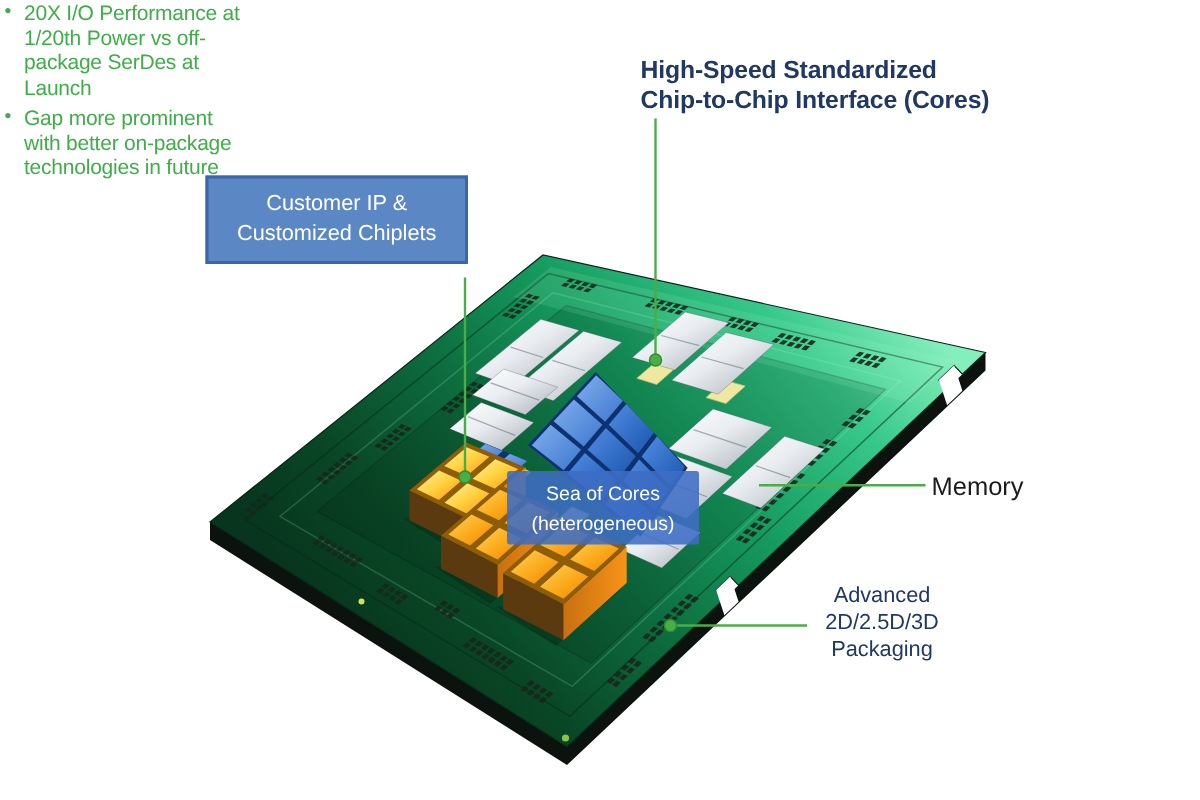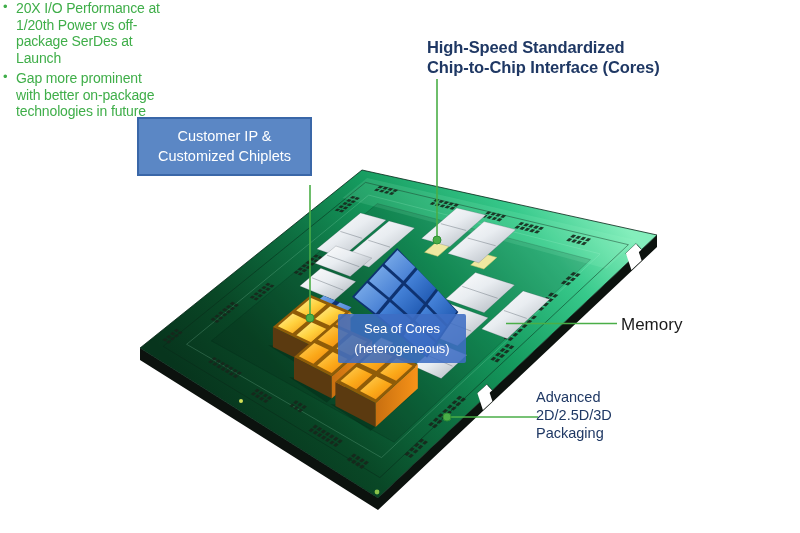--- a/index.html
+++ b/index.html
@@ -15,21 +15,21 @@
   .bullets li{position:relative;margin-bottom:4px;}
   .bullets li::before{content:"\2022";position:absolute;left:-13px;top:-1px;font-size:13px;}
   .customer-box{left:137px;top:117px;width:175px;height:59px;background:var(--box-bg,#5b87c5);
                 border:2px solid var(--box-border,#3a67a8);color:#fff;font-size:14.5px;
                 line-height:1.32;display:flex;align-items:center;justify-content:center;
                 text-align:center;}
   .sea-label{left:338px;top:266px;width:128px;height:49px;background:var(--sea-bg,rgba(62,109,196,0.88));
              color:#fff;font-size:13px;line-height:1.5;display:flex;align-items:center;
              justify-content:center;text-align:center;border-radius:2px;margin-top:48px;}
   .memory-label{left:621px;top:315px;font-size:17px;color:var(--memory-color,#1b1b1b);}
-  .packaging-label{left:536px;top:388px;width:104px;text-align:left;font-size:14.5px;
+  .packaging-label{left:536px;top:388px;width:104px;text-align:center;font-size:14.5px;
                    font-weight:500;line-height:1.25;color:var(--navy,#203864);}
 </style>
 </head>
 <body>
 
 <div class="frame">
 
   <svg id="chip-svg" width="800" height="533" viewBox="0 0 800 533">
     <defs>
       <linearGradient id="boardGrad" gradientUnits="userSpaceOnUse" x1="560" y1="150" x2="230" y2="430">

